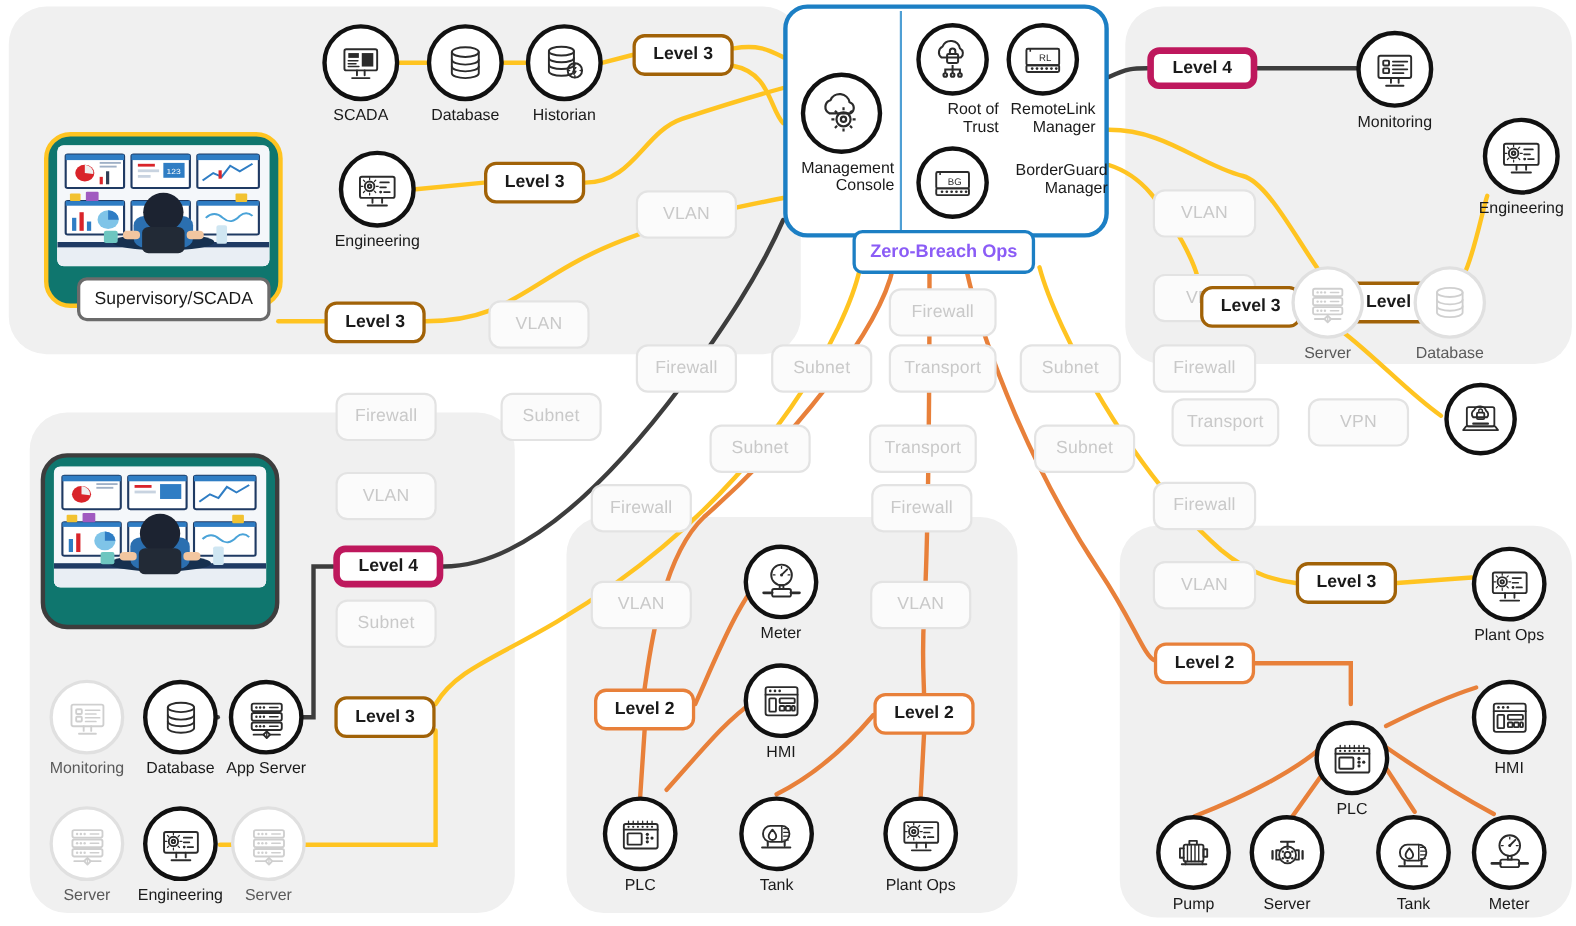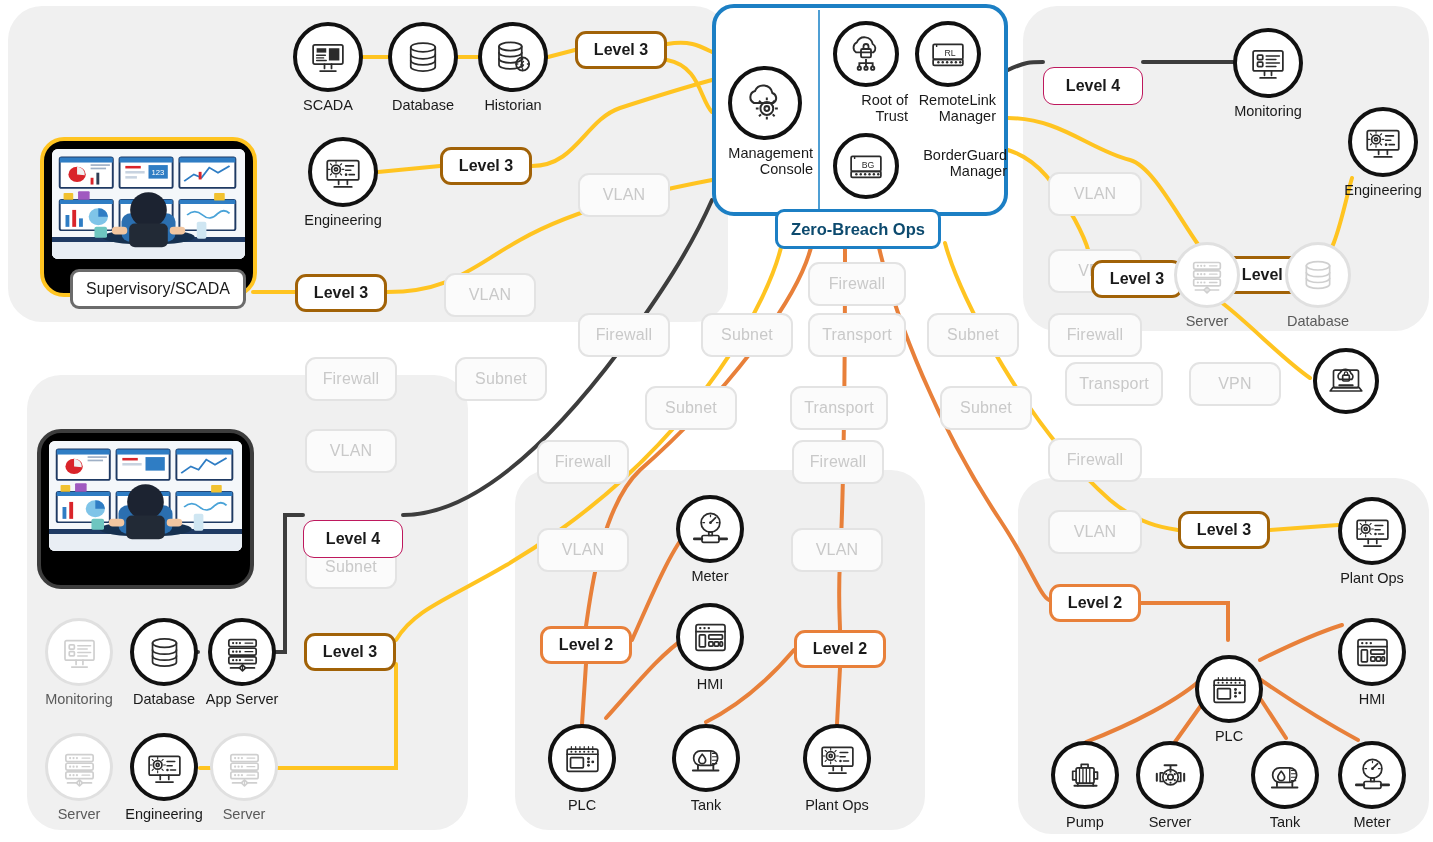--- a/index.html
+++ b/index.html
@@ -17,48 +17,48 @@
   .ghost{position:absolute;display:flex;align-items:center;justify-content:center;
     border:2px solid #e3e3e3;border-radius:11px;background:#fbfbfb;
     color:#c9c9c9;font-size:16px;letter-spacing:.2px;white-space:nowrap;}
 
   
   .badge{position:absolute;display:flex;align-items:center;justify-content:center;
     background:#ffffff;border-radius:11px;font-weight:bold;font-size:16px;color:#1a1a1a;
     white-space:nowrap;box-sizing:border-box;}
   .badge.l3{border:3px solid #a16207;}
   .badge.l2{border:3px solid #E8803A;}
-  .badge.l4{border:1px solid #be185d;margin-top:24px;}
+  .badge.l4{border:6px solid #be185d;}
 
   
   .node{position:absolute;display:flex;flex-direction:column;align-items:center;}
   .disc{border-radius:50%;background:#fff;box-sizing:border-box;
     display:flex;align-items:center;justify-content:center;}
   .disc.solid{border:4px solid #111111;}
   .disc.faded{border:3px solid #e0e0e0;}
   .cap{margin-top:5px;text-align:right;font-size:14.5px;color:#1a1a1a;line-height:1.12;white-space:nowrap;}
   .cap.two{white-space:normal;width:140px;}
   .disc svg{display:block;}
   .faded svg{opacity:.22;}
 
   
-  .photocard{position:absolute;border-radius:24px;background:#000000;box-sizing:border-box;margin-top:17px;}
+  .photocard{position:absolute;border-radius:24px;background:#0f766e;box-sizing:border-box;}
   .photocard.yellow{border:4px solid #FFC421;}
   .photocard.dark{border:4px solid #3D3D3D;}
   .photo{position:absolute;left:8px;top:8px;right:8px;bottom:34px;border-radius:6px;overflow:hidden;background:#f7f9fb;}
   .roomlbl{position:absolute;display:flex;align-items:center;justify-content:center;
     background:#fff;border:3px solid #6b6b6b;border-radius:9px;font-size:16px;color:#1a1a1a;white-space:nowrap;}
 
   
   #hub{position:absolute;left:712px;top:4px;width:296px;height:212px;
     background:#fff;border:4px solid #1C7FC4;border-radius:22px;box-sizing:border-box;}
   #hubsplit{position:absolute;left:818px;top:10px;width:2px;height:200px;background:#4f9fd4;}
   #hublabel{position:absolute;left:775px;top:209px;width:160px;height:34px;
     display:flex;align-items:center;justify-content:center;background:#fff;
-    border:3px solid #1C7FC4;border-radius:9px;font-weight:bold;font-size:16.5px;color:#0c4a6e;}
+    border:3px solid #1C7FC4;border-radius:9px;font-weight:bold;font-size:16.5px;color:#8b5cf6;}
 </style>
 </head>
 <body>
 
 <div id="stage">
 
   <div class="zone" style="left:8px;top:6px;width:720px;height:316px;"></div>
   <div class="zone" style="left:1023px;top:6px;width:406px;height:325px;"></div>
   <div class="zone" style="left:27px;top:375px;width:441px;height:455px;"></div>
   <div class="zone" style="left:515px;top:470px;width:410px;height:360px;"></div>

